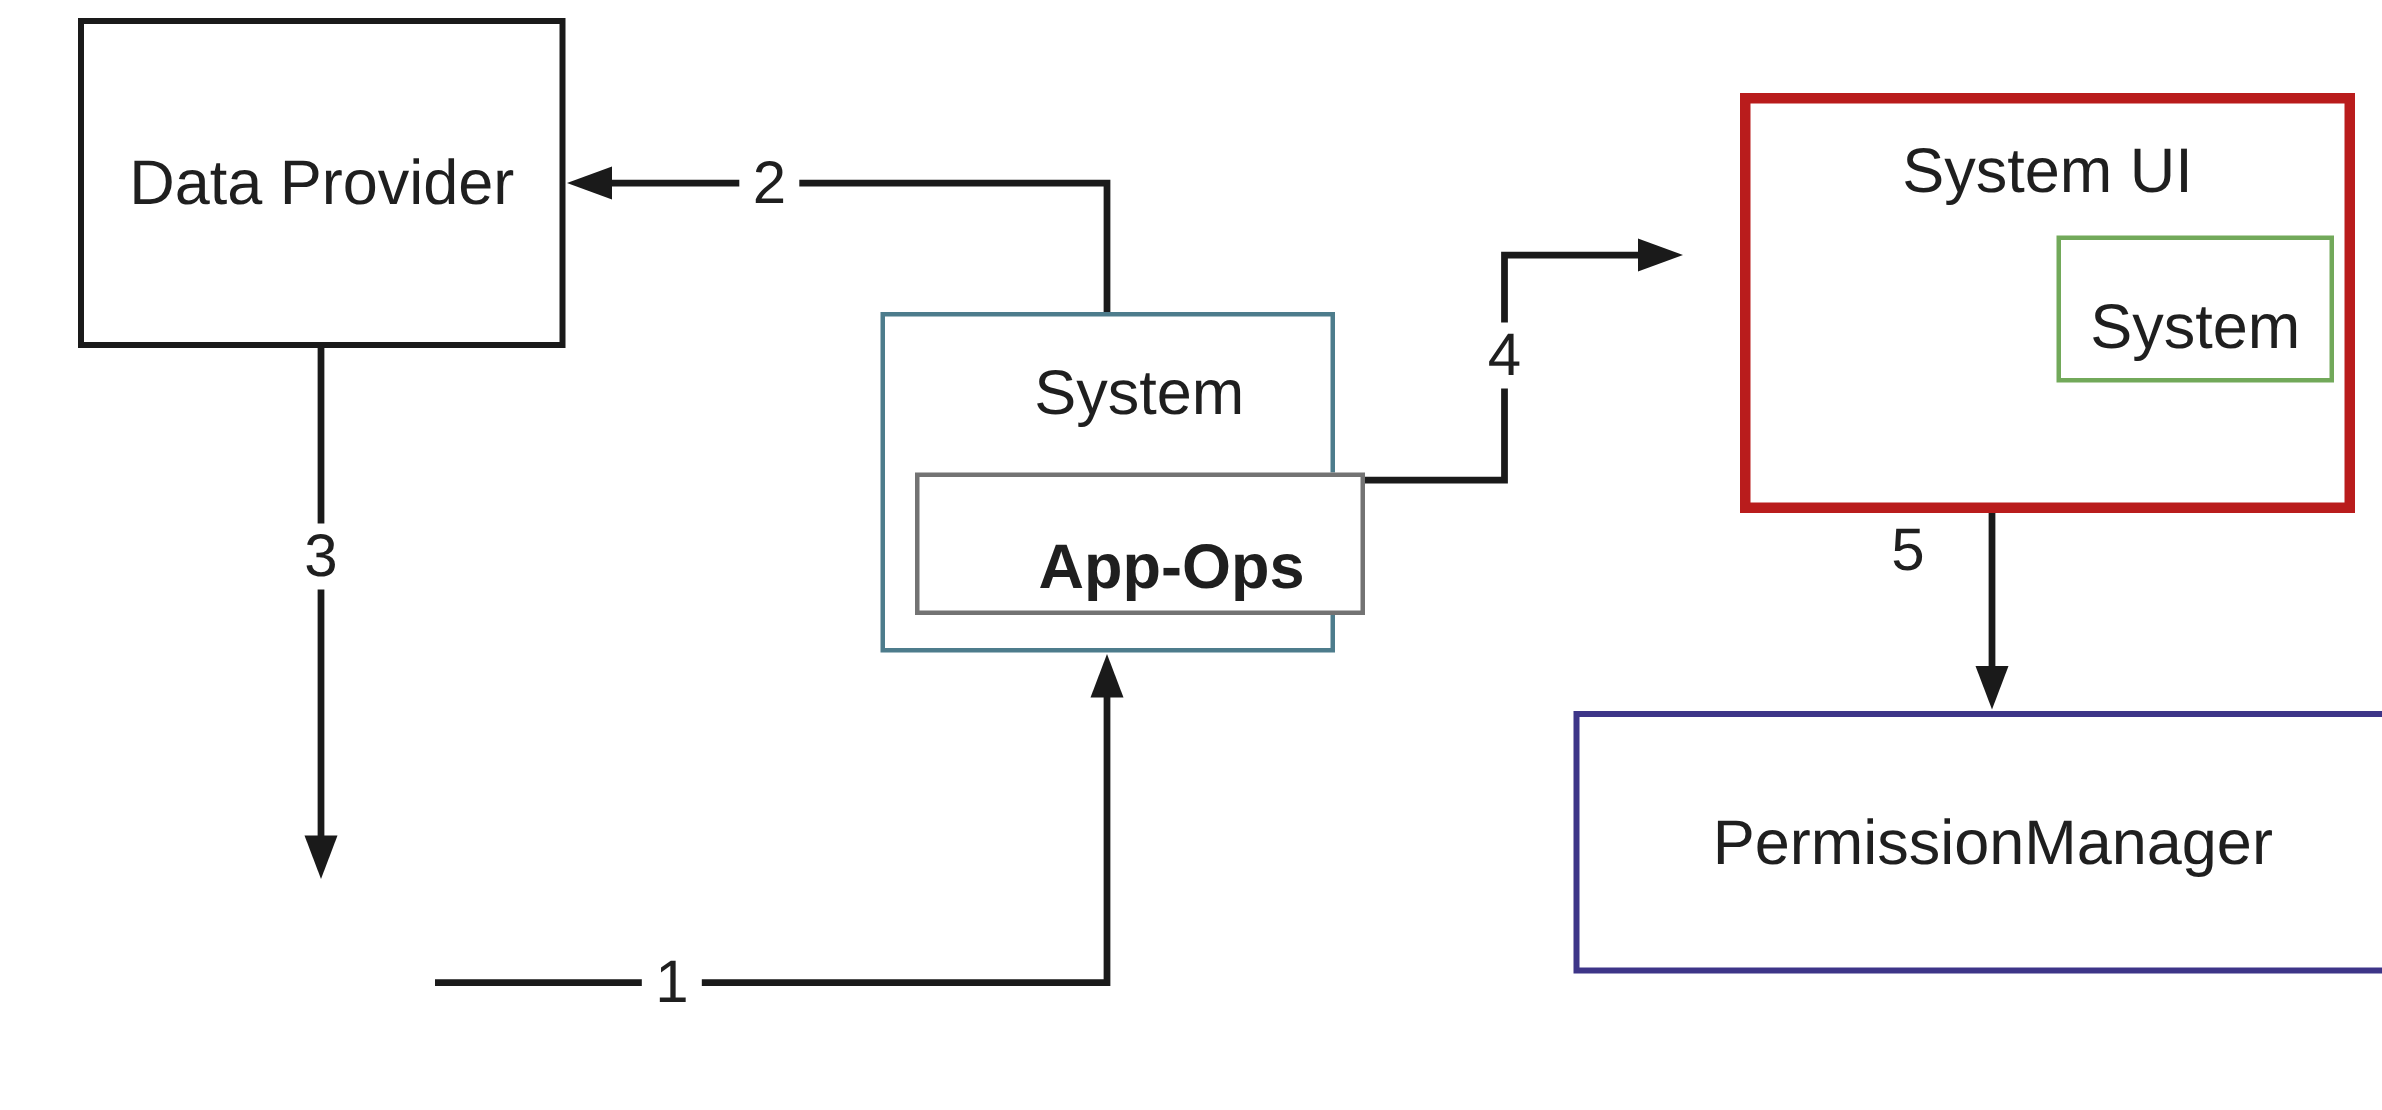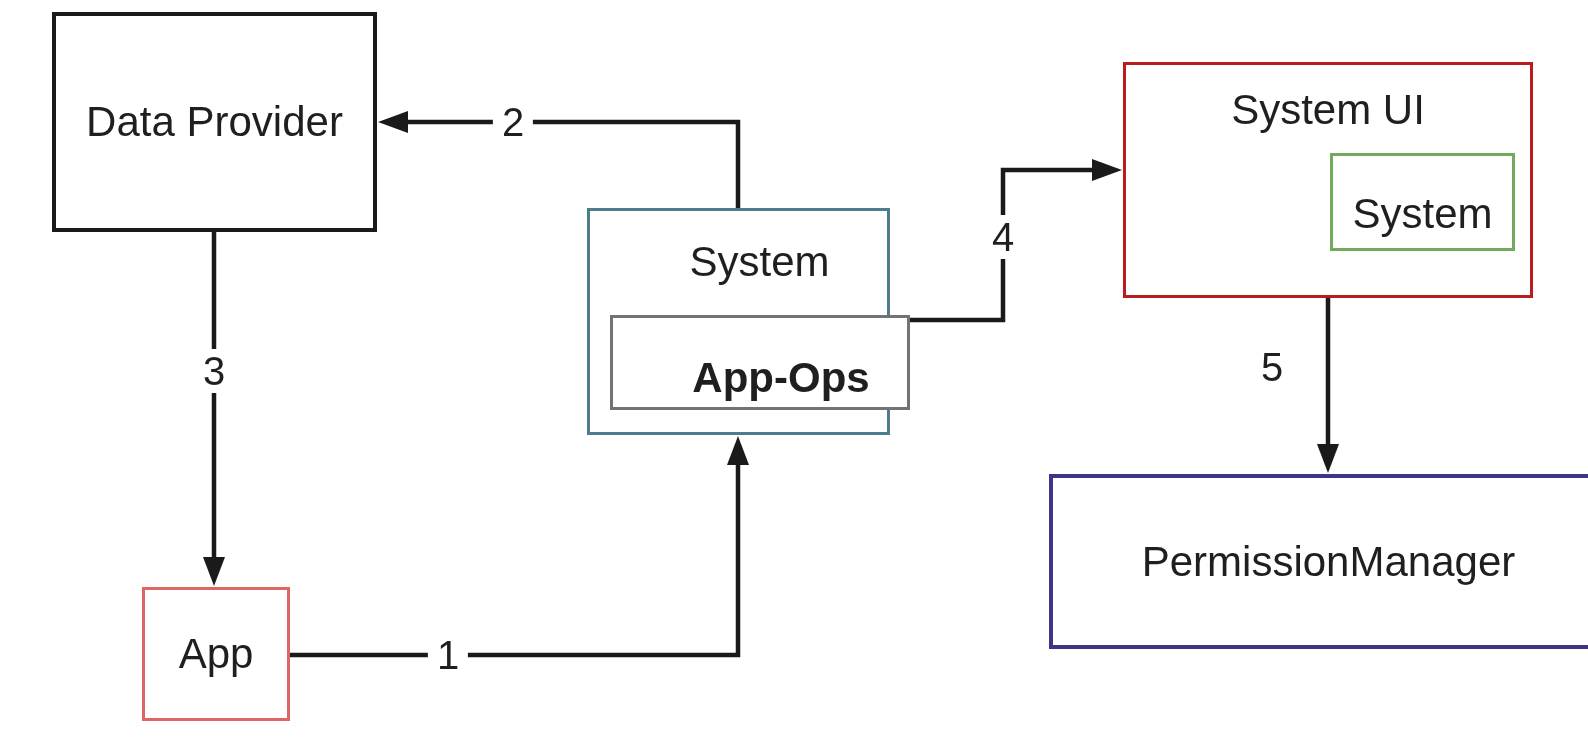--- a/index.html
+++ b/index.html
@@ -52,22 +52,22 @@
     left: 547px; top: 208px; width: 303px; height: 227px;
     border: 3px solid #4d7c8c;
   }
   .system .node-title { margin-top: 30px; padding-left: 42px; }
   .app-ops {
     left: 20px; top: 104px; width: 300px; height: 95px;
     border: 3px solid #737373;
     font-weight: bold;
   }
   .system-ui {
-    left: 1083px; top: 62px; width: 410px; height: 236px;
-    border: 3px solid #b91c1c;
+    left: 1120px; top: 62px; width: 410px; height: 280px;
+    border: 7px solid #b91c1c;
   }
   .system-ui .node-title { margin-top: 24px; }
   .dialog {
     left: 204px; top: 88px; width: 185px; height: 98px;
     border: 3px solid #72a95a;
   }
   .permission-manager {
     left: 1009px; top: 474px; width: 559px; height: 175px;
     border: 4px solid #3d3588;
   }
@@ -107,23 +107,20 @@
       <polygon points="174,586 163,557 185,557"></polygon>
       <polygon points="1082,170 1052,159 1052,181"></polygon>
       <polygon points="1288,473 1277,444 1299,444"></polygon>
     </g>
   </svg>
 
   <div class="node data-provider center">
     <div class="node-title">Data Provider</div>
   </div>
 
-  <div class="node app center">
-    <div class="node-title">App</div>
-  </div>
 
   <div class="node system">
     <div class="node-title">System</div>
     <div class="node app-ops center">
       <div class="node-title">App-Ops</div>
     </div>
   </div>
 
   <div class="node system-ui">
     <div class="node-title">System UI</div>

